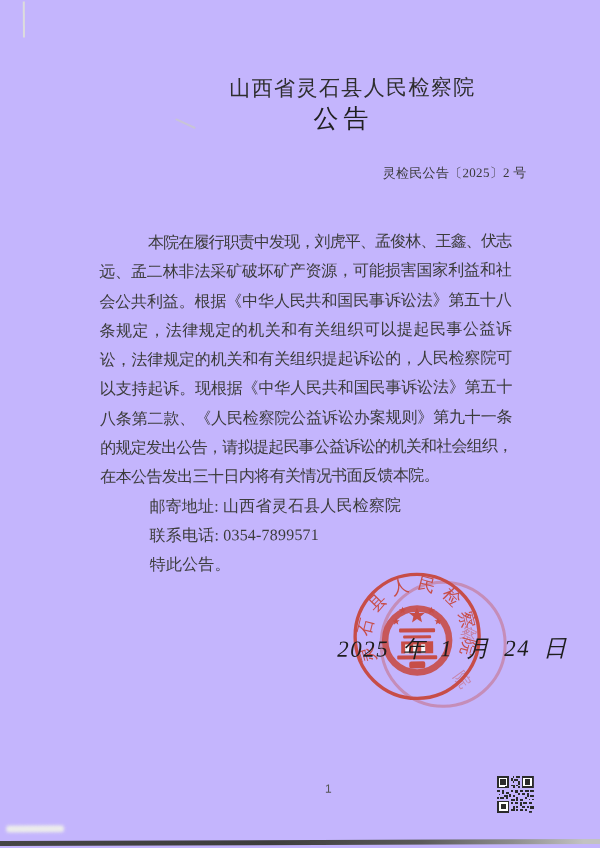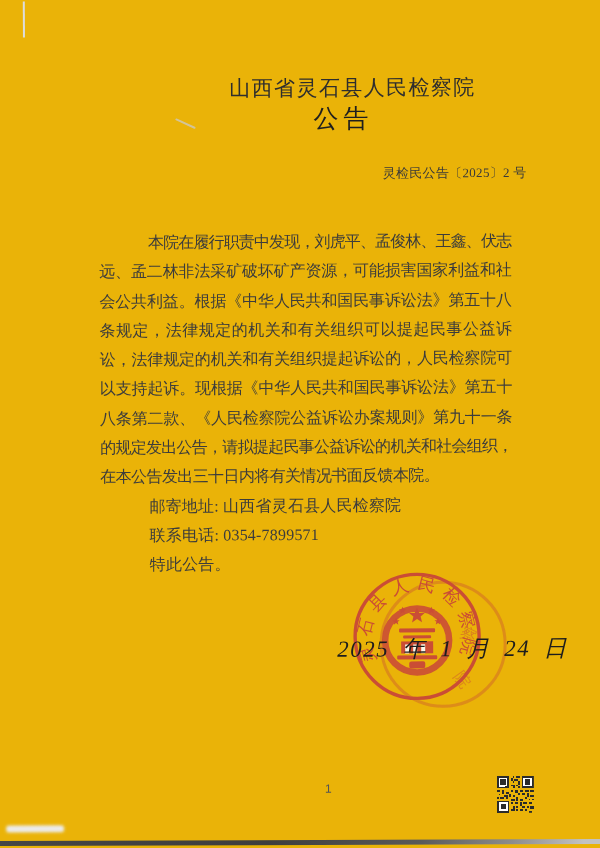--- a/index.html
+++ b/index.html
@@ -1,21 +1,21 @@
 <!DOCTYPE html>
 <html><head>
 <meta charset="utf-8">
 <style>
   html,body{margin:0;padding:0;}
   body{
     width:600px;height:848px;position:relative;overflow:hidden;
     background:#fbfbfa;
     font-family:"Liberation Serif","DejaVu Serif",serif;
   }
-  .page{position:absolute;inset:0;background:#eab308;}
+  .page{position:absolute;inset:0;background:#c4b5fd;}
   .content{position:absolute;inset:0;transform:rotate(-0.3deg);transform-origin:50% 50%;}
 
   .issuer{
     position:absolute;left:231px;top:74px;white-space:nowrap;
     font-size:21px;letter-spacing:1.4px;color:#2e2e2e;
   }
   .gonggao{
     position:absolute;left:304px;top:102px;white-space:nowrap;
     font-size:25px;font-weight:normal;letter-spacing:5px;color:#1f1f1f;margin-left:11px;
   }

